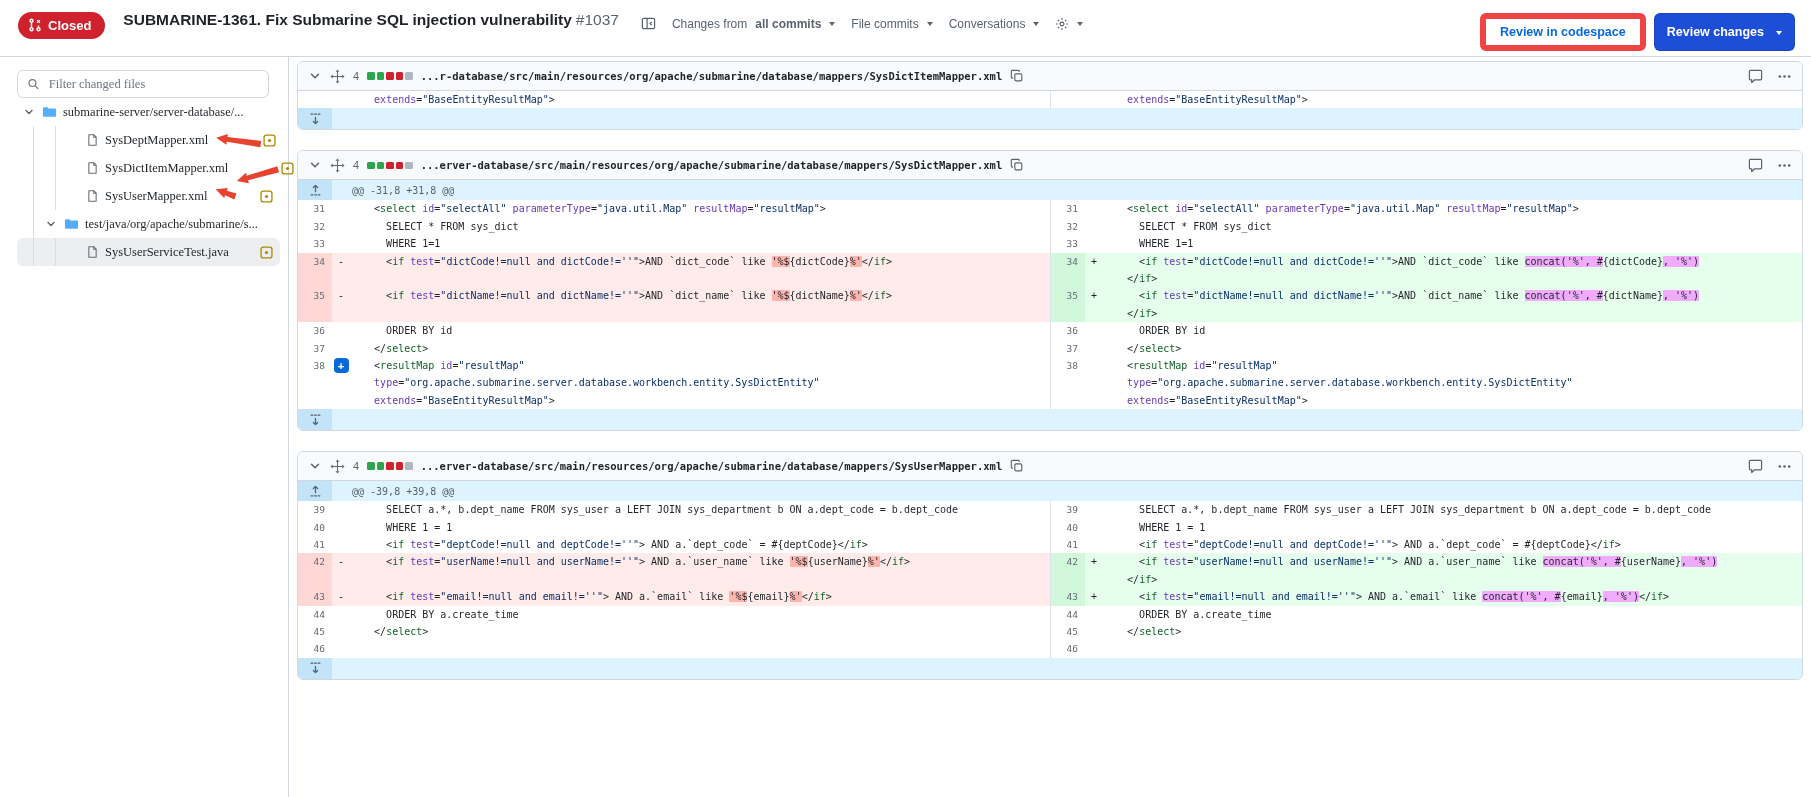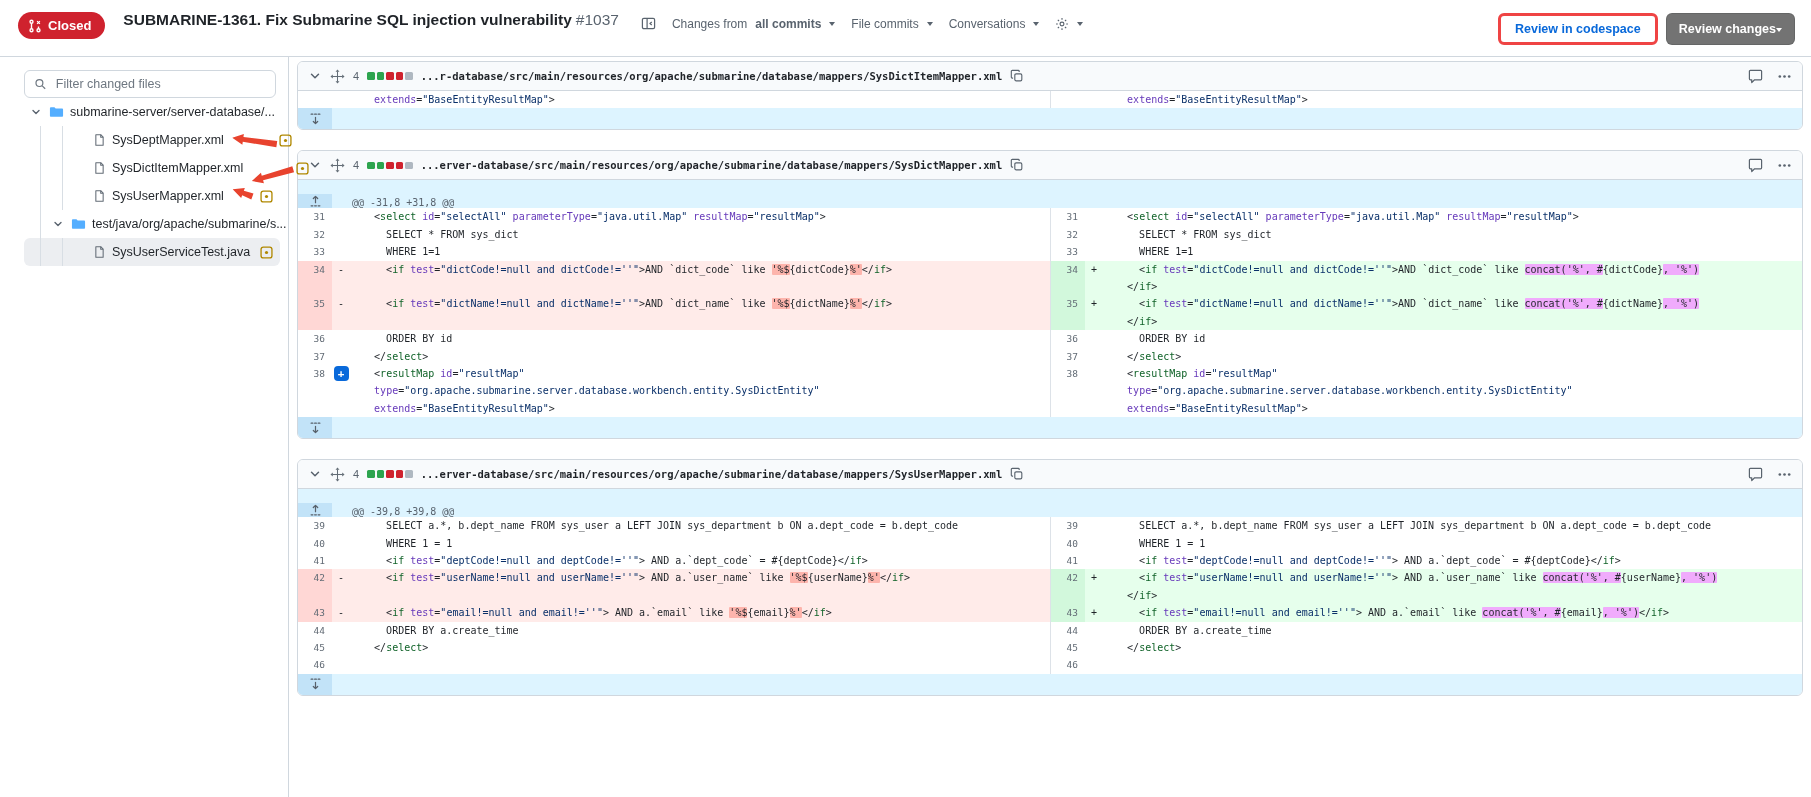--- a/index.html
+++ b/index.html
@@ -10,47 +10,47 @@
     font-family:"Liberation Sans","DejaVu Sans",sans-serif;
   }
   
   .pr-header{
     display:flex; justify-content:space-between; align-items:flex-start;
     height:57px; padding:11px 16px 0 18px;
     border-bottom:1px solid #d0d7de; background:#fff;
   }
   .pr-header-left{ display:flex; align-items:flex-start; gap:18px; }
   .closed-pill{
-    display:inline-flex; align-items:flex-end; gap:6px;
+    display:inline-flex; align-items:flex-start; gap:6px;
     background:#cf222e; color:#fff; border:none;
     border-radius:16px; padding:6px 14px 6px 10px;
     font-size:13px; font-weight:700; margin-top:1px; cursor:default;
   }
   .title-block{ display:flex; }
   .pr-title{ font-size:15.5px; font-weight:700; margin:0; line-height:18px; }
   .pr-number{ color:#59636e; font-weight:400; margin-left:4px; }
   .pr-toolbar{ display:flex; align-items:center; gap:16px; margin-top:5px; margin-left:22px; color:#59636e; }
   .tb-item{ display:inline-flex; align-items:center; gap:8px; background:none; border:none;
             color:#59636e; font-size:12px; font-family:inherit; padding:0; cursor:pointer; }
   .tb-item b{ font-weight:600; }
   .caret{ display:inline-block; width:0; height:0; border-left:3.5px solid transparent;
           border-right:3.5px solid transparent; border-top:4px solid currentColor; margin-top:1px; }
   .pr-header-right{ display:flex; gap:8px; margin-top:2px; }
   .btn-codespace{
-    background:#fff; color:#0969da; border:3px solid #ef4444; border-radius:6px;
+    background:#fff; color:#0969da; border:6px solid #ef4444; border-radius:6px;
     font-size:12.5px; font-weight:600; padding:6px 14px; font-family:inherit; cursor:pointer;
   }
   .btn-review{
-    background:#737373; color:#fff; border:1px solid rgba(27,31,36,0.15); border-radius:6px;
+    background:#1d4ed8; color:#fff; border:1px solid rgba(27,31,36,0.15); border-radius:6px;
     font-size:12.5px; font-weight:600; padding:6px 12px; font-family:inherit; cursor:pointer;
-    display:inline-flex; align-items:center; gap:0;
+    display:inline-flex; align-items:center; gap:12px;
   }
   
   .content{ display:flex; height:740px; }
-  .sidebar{ width:289px; flex:none; border-right:1px solid #d0d7de; padding:13px 8px 0 24px; }
+  .sidebar{ width:289px; flex:none; border-right:1px solid #d0d7de; padding:13px 8px 0 17px;font-family:Liberation Serif, serif; }
   .filter-box{
     display:flex; align-items:center; gap:7px; width:252px; height:28px;
     border:1px solid #d0d7de; border-radius:6px; padding:0 9px; background:#fff;
   }
   .filter-box input{ border:none; outline:none; width:100%; font-size:12.5px; font-family:inherit; color:#1f2328; background:transparent; }
   .filter-box input::placeholder{ color:#6e7781; }
   .tree{ font-size:12.5px; }
   .tree-row{ display:flex; align-items:center; height:28px; padding-left:6px; padding-right:6px;
              border-radius:6px; position:relative; cursor:pointer; }
   .tree-row.selected{ background:#eceef1; }
@@ -92,21 +92,21 @@
   .k-add .num{ background:#d2f8dc; } .k-add .sign,.k-add .codecell{ background:#e6ffec; }
   .p{ color:#1f2328; } .t{ color:#116329; } .a{ color:#6639ba; } .s{ color:#0a3069; }
   .hr{ background:#fdb4ac; color:#1f2328; border-radius:1px; }
   .hg{ background:#f0abfc; color:#1f2328; border-radius:1px; }
   .plus-btn{
     display:inline-block; width:15px; height:15px; margin-top:1px;
     background:#0969da; color:#fff; border-radius:4px; font-size:11px; line-height:15px;
     text-align:center; font-weight:700; cursor:pointer;
   }
   .hunk-row{ display:flex; align-items:stretch; background:#ddf4ff; }
-  .hunk-row.hdr{ height:28px;align-items:flex-end; } .hunk-row.exp{ height:21px; }
+  .hunk-row.hdr{ height:20px; } .hunk-row.exp{ height:21px; }
   .hunk-gutter{ width:34px; flex:none; background:#c2e3f8; display:flex; align-items:center; justify-content:center; cursor:pointer; }
   .hunk-text{ display:flex; align-items:center; padding-left:20px;
     font-family:"DejaVu Sans Mono","Liberation Mono",monospace; font-size:10px; color:#59636e; }
   .arrow-anno{ flex:none; }
 </style>
 </head>
 <body>
 
 <header class="pr-header">
   <div class="pr-header-left">

